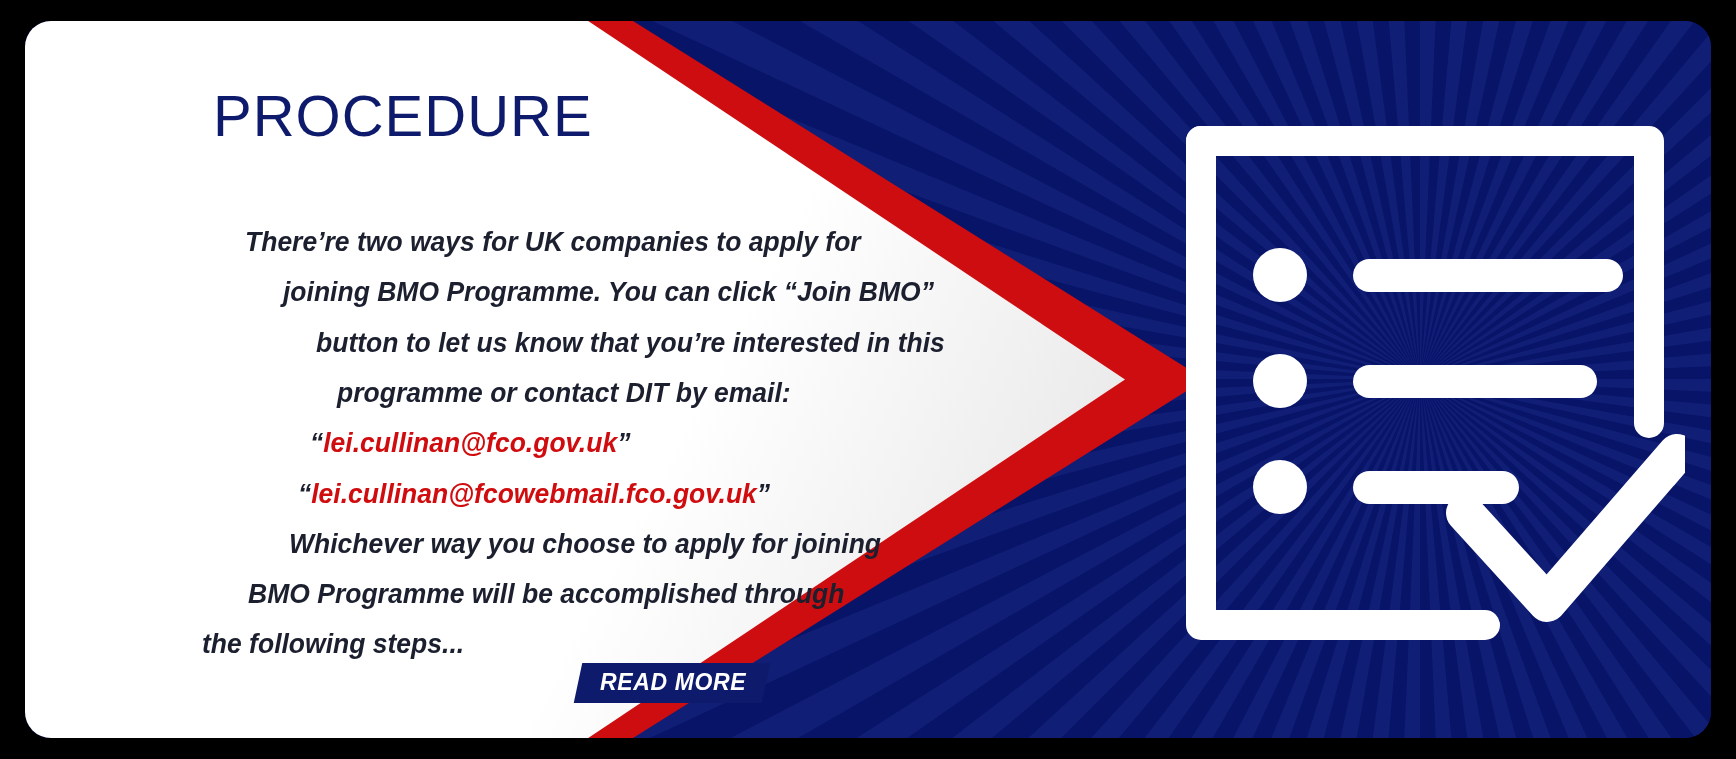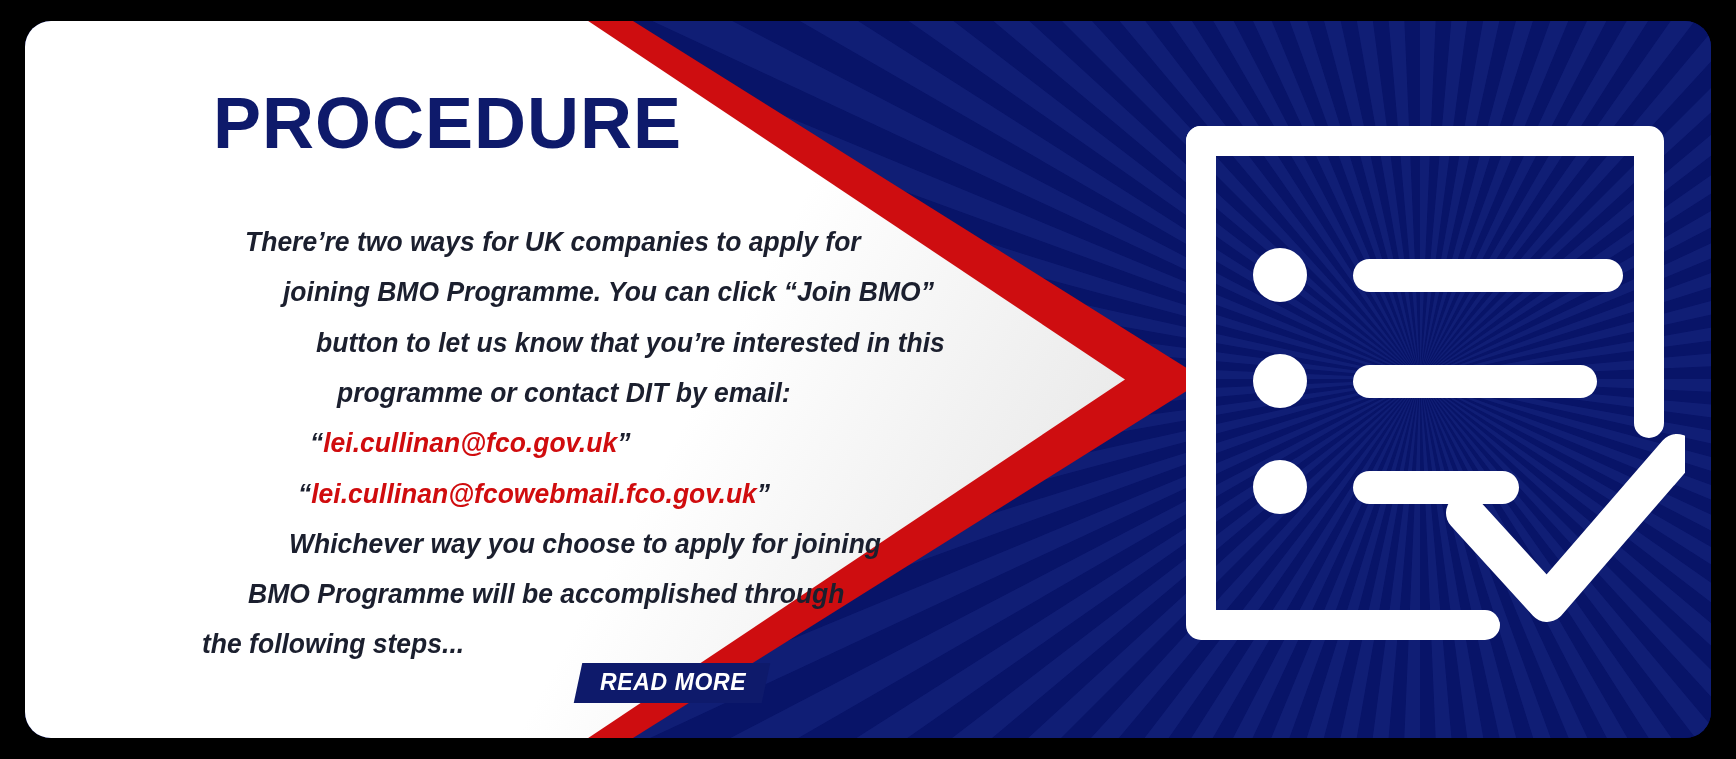--- a/index.html
+++ b/index.html
@@ -52,22 +52,22 @@
   #content{
     position:absolute;
     left:0; top:0;
     width:1010px; height:717px;
   }
 
   #page-title{
     position:absolute;
     left:188px; top:66px;
     font-family:"Liberation Sans", sans-serif;
-    font-size:72px;
-    font-weight:bold;
+    font-size:58px;
+    font-weight:normal;
     letter-spacing:1px;
     color:#0E1A6B;
     line-height:1;
     text-align:center;
   }
 
   .body-line{
     position:absolute;
     font-family:"Liberation Sans", sans-serif;
     font-style:italic;

